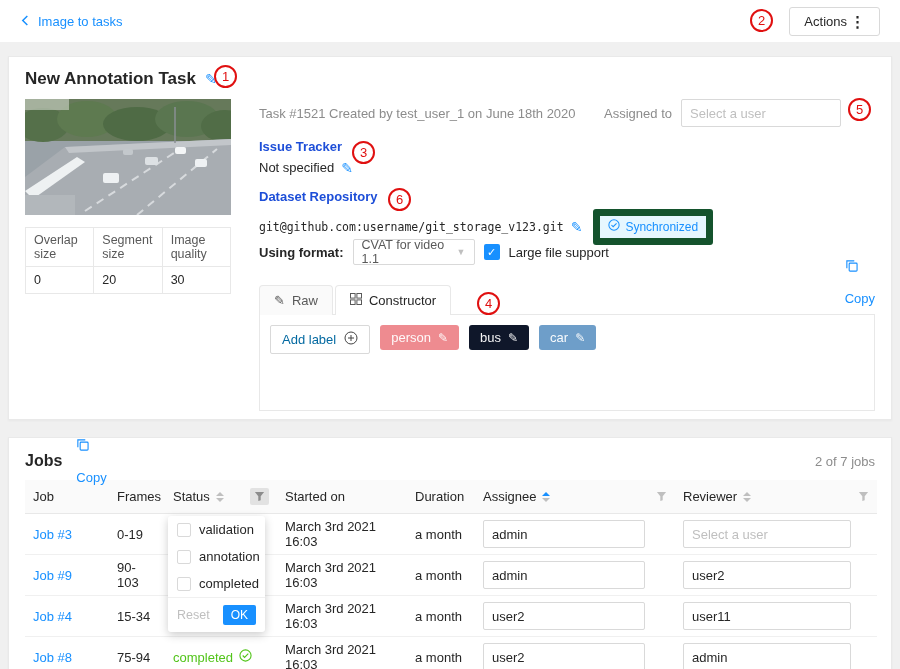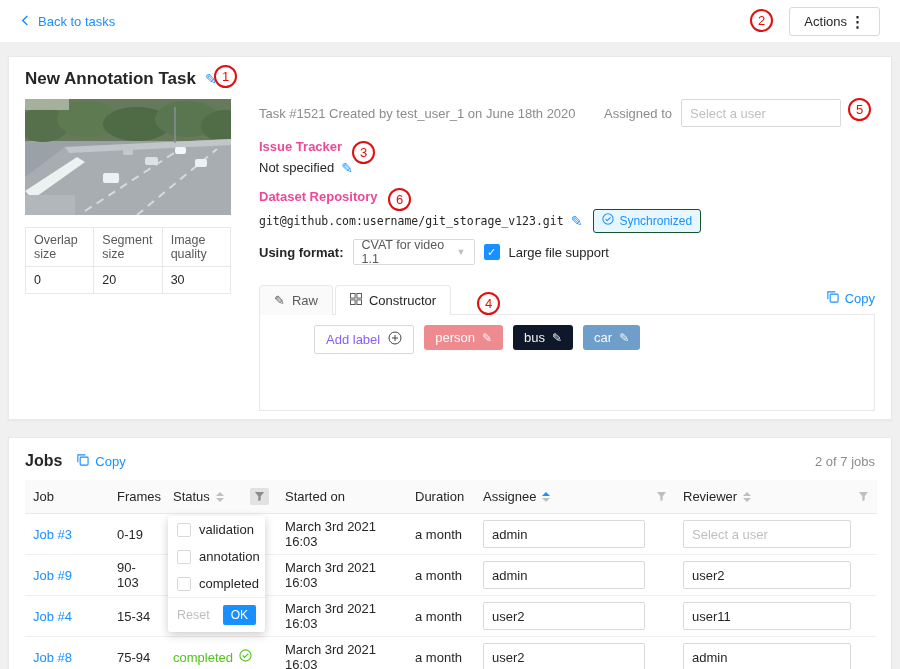--- a/index.html
+++ b/index.html
@@ -36,36 +36,36 @@
   .params th { font-weight:400; color:#595959; text-align:left; vertical-align:top; border:1px solid #e8e8e8; padding:5px 8px; width:33.3%; }
   .params td { border:1px solid #e8e8e8; padding:6px 8px; color:#262626; }
   .right-col { flex:1; margin-left:28px; position:relative; }
   .meta-row { display:flex; justify-content:space-between; align-items:center; height:28px; }
   .meta-text { color:#8c8c8c; }
   .assigned { display:flex; align-items:center; gap:9px; color:#8c8c8c; margin-right:34px; }
   input { font-family:inherit; font-size:13px; color:#262626; }
   input::placeholder { color:#bfbfbf; }
   .assigned input { width:160px; height:28px; border:1px solid #d9d9d9; border-radius:2px; padding:0 8px; }
   .block { margin-top:12px; height:38px; }
-  .blk-label { font-weight:700; font-size:13px; color:#ec4899; line-height:16px; }
+  .blk-label { font-weight:700; font-size:13px; color:#1d4ed8; line-height:16px; }
   .blk-value { margin-top:4px; font-size:13px; display:flex; align-items:center; gap:7px; line-height:18px; }
   .repo-text { font-family:"DejaVu Sans Mono", monospace; font-size:11.5px; }
-  .sync-badge { display:inline-flex; align-items:center; gap:5px; border:1px solid #14532d; background:#e6f7ff; color:#1890ff; font-size:12px; padding:2px 8px; border-radius:3px; margin-left:4px; }
+  .sync-badge { display:inline-flex; align-items:center; gap:5px; border:7px solid #14532d; background:#e6f7ff; color:#1890ff; font-size:12px; padding:2px 8px; border-radius:3px; margin-left:4px; }
   .format-row { margin-top:12px; display:flex; align-items:center; gap:9px; height:26px; }
   .bold { font-weight:700; }
   .fake-select { width:122px; height:26px; border:1px solid #d9d9d9; border-radius:2px; display:flex; align-items:center; justify-content:space-between; padding:0 8px; font-size:12.5px; color:#595959; background:#fff; cursor:pointer; }
   .sel-caret { color:#bfbfbf; font-size:9px; }
   .cbx { width:16px; height:16px; background:#1890ff; border-radius:2px; display:inline-flex; align-items:center; justify-content:center; color:#fff; font-size:11px; cursor:pointer; flex:none; }
   
   .tabs-row { margin-top:14px; display:flex; align-items:flex-end; border-bottom:1px solid #e8e8e8; height:36px; position:relative; }
   .tab { display:flex; align-items:center; gap:7px; padding:7px 14px; font-size:13px; border:1px solid #e8e8e8; border-bottom:none; border-radius:4px 4px 0 0; background:#fafafa; color:#595959; margin-right:2px; position:relative; top:1px; cursor:pointer; }
   .tab.active { background:#fff; color:#262626; box-shadow:0 1px 0 #fff; }
-  .copy-link { position:absolute; right:0; bottom:8px; color:#1890ff; display:flex; gap:6px; align-items:flex-end; cursor:pointer; text-decoration:none; }
+  .copy-link { position:absolute; right:0; bottom:8px; color:#1890ff; display:flex; gap:16px; align-items:flex-start; cursor:pointer; text-decoration:none;flex-direction:column; }
   .labels-panel { border:1px solid #e8e8e8; border-top:none; padding:10px; display:flex; align-items:flex-start; gap:10px; height:96px; }
-  .add-label-btn { display:flex; align-items:center; gap:8px; border:1px solid #d9d9d9; background:#fff; border-radius:2px; padding:5px 11px; font-size:13px; color:#8b5cf6; cursor:pointer; font-family:inherit;margin-left:44px; }
+  .add-label-btn { display:flex; align-items:center; gap:8px; border:1px solid #d9d9d9; background:#fff; border-radius:2px; padding:5px 11px; font-size:13px; color:#0369a1; cursor:pointer; font-family:inherit; }
   .tag { display:inline-flex; align-items:center; gap:7px; padding:5px 11px; border-radius:3px; color:rgba(255,255,255,0.95); font-size:13px; cursor:pointer; }
   .tag .pencil { color:rgba(255,255,255,0.95); font-size:12px; }
   
   .jobs-head { display:flex; align-items:center; justify-content:space-between; height:22px; }
   .jobs-head-left { display:flex; align-items:center; gap:14px; }
   .jobs-title { font-size:16px; font-weight:700; }
   .jobs-count { color:#8c8c8c; }
   .jobs-table { width:100%; border-collapse:collapse; margin-top:8px; font-size:13px; table-layout:fixed; }
   .jobs-table th { background:#fafafa; font-weight:500; text-align:left; padding:8px; color:#262626; border-bottom:1px solid #e8e8e8; }
   .jobs-table td { padding:5px 8px; border-bottom:1px solid #f0f0f0; height:37px; }
@@ -102,21 +102,21 @@
 
 <div class="page">
 
   <header class="topbar">
     <a class="back-link">
       <span>
         <svg width="11" height="11" viewBox="0 0 12 12">
             <path d="M8 1 L3 6 L8 11" fill="none" stroke="#1890ff" stroke-width="1.6"></path>
           </svg>
       </span>
-      <span>Back to tasks</span>
+      <span>Image to tasks</span>
     </a>
     <button class="actions-btn">
       <span>Actions</span>
       <span class="more-dots">⋮</span>
     </button>
   </header>
 
   <section class="card task-card">
     <div class="title-row">
       <span class="task-title">New Annotation Task</span>

